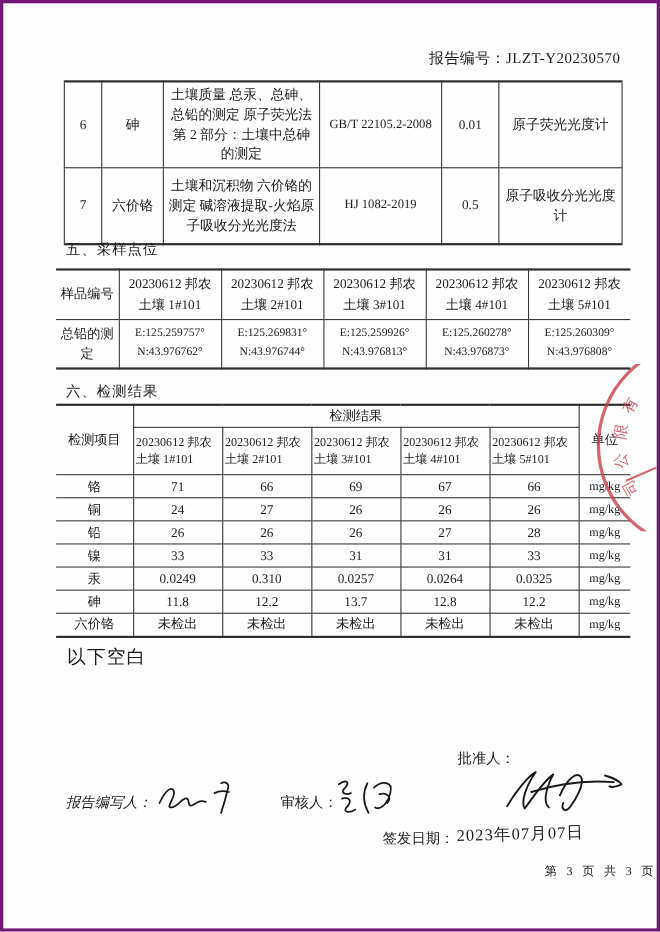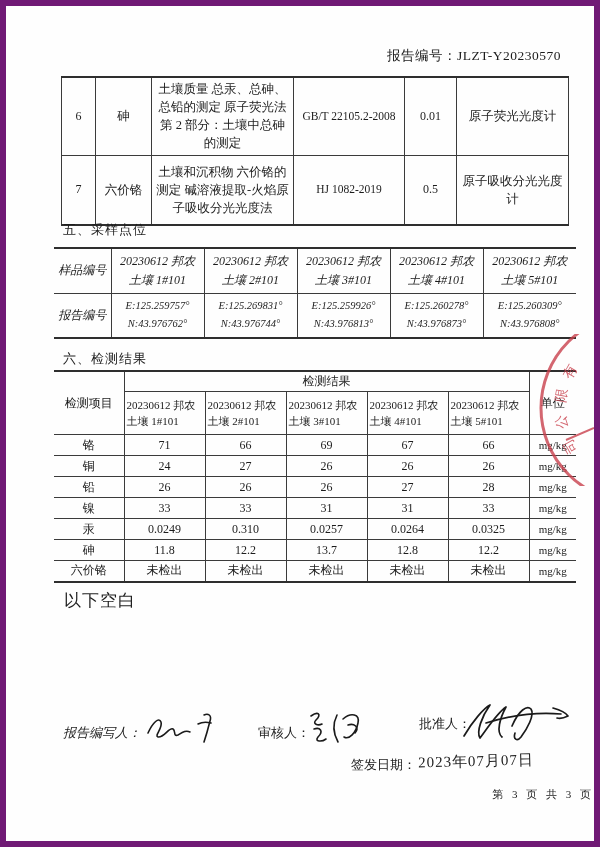--- a/index.html
+++ b/index.html
@@ -2,21 +2,21 @@
 <html><head>
 <meta charset="utf-8">
 <style>
   * { box-sizing: border-box; margin: 0; padding: 0; }
   html,body { background:#ffffff; }
   body { font-family: "Liberation Serif", "DejaVu Serif", serif; color:#1c1c1c; }
   .page {
     position: relative;
     width: 600px; height: 847px;
     background: #fefefe;
-    border: 6px solid #701a75;
+    border: 3px solid #701a75;
     overflow: hidden;
   }
 
   .report-no {
     position:absolute; top:41px; right:33px;
     font-size:13.5px; letter-spacing:0.5px; white-space:nowrap;
   }
 
   .sec-title { position:absolute; left:57px; font-size:13px; letter-spacing:1px; }
   .title-5 { top:215px; }
@@ -34,40 +34,40 @@
   .t1 .num { font-size:12px; }
   .t1 .std { font-size:11.5px; white-space:nowrap; }
 
   
   .open { border-top:2px solid #2e2e2e; border-bottom:2px solid #2e2e2e; }
   .open td, .open th { border:1px solid #3b3b3b; }
   .open tr > *:first-child { border-left:0; }
   .open tr > *:last-child  { border-right:0; }
 
   
-  .t2 { left:48px; top:241px; width:522px;font-style:italic; }
+  .t2 { left:48px; top:241px; width:522px; }
   .t2 td { font-size:12px; line-height:1.55; padding:2px 3px; }
   .t2 tr td { height:45px; }
   .t2 .coord { font-size:10.5px; line-height:1.75; white-space:nowrap;text-align:center; }
 
   
   .t3 { left:48px; top:364px; width:522px; }
   .t3 th { font-size:12px; padding:1px 2px;margin-top:48px; }
   .t3 .hr1 th { height:20px; }
   .t3 .hr2 th { height:43px; font-size:11px; text-align:left; line-height:1.5; padding-left:2px; }
   .t3 td { font-size:12px; height:21px; padding:0 2px; }
   .t3 .unit { font-size:11px; }
 
   .blank-note { position:absolute; left:58px; top:583px; font-size:17px; letter-spacing:1px; }
 
   
   .label { position:absolute; font-size:13px; white-space:nowrap; }
   .writer-label   { left:57px;  top:718px;font-style:italic; }
   .reviewer-label { left:252px; top:718px; }
-  .approver-label { left:413px; top:709px; }
+  .approver-label { left:413px; top:678px; }
   .date-label     { left:345px; top:750px; }
   .sig { position:absolute; }
   .sig-writer   { left:138px; top:703px; }
   .sig-reviewer { left:297px; top:700px; }
   .sig-approver { left:450px; top:690px; }
   .date-value {
     position:absolute; left:412px; top:746px;
     font-size:15px; transform:rotate(-1.5deg); letter-spacing:1px; white-space:nowrap;
   }
 
@@ -126,21 +126,21 @@
     <tbody>
       <tr>
         <td>样品编号</td>
         <td>20230612 邦农土壤 1#101</td>
         <td>20230612 邦农土壤 2#101</td>
         <td>20230612 邦农土壤 3#101</td>
         <td>20230612 邦农土壤 4#101</td>
         <td>20230612 邦农土壤 5#101</td>
       </tr>
       <tr>
-        <td>报告编号</td>
+        <td>总铅的测定</td>
         <td class="coord">
           <div>E:125.259757°</div>
           <div>N:43.976762°</div>
         </td>
         <td class="coord">
           <div>E:125.269831°</div>
           <div>N:43.976744°</div>
         </td>
         <td class="coord">
           <div>E:125.259926°</div>

